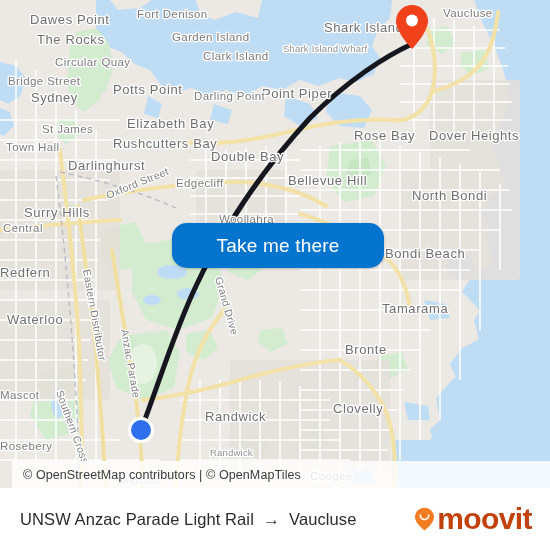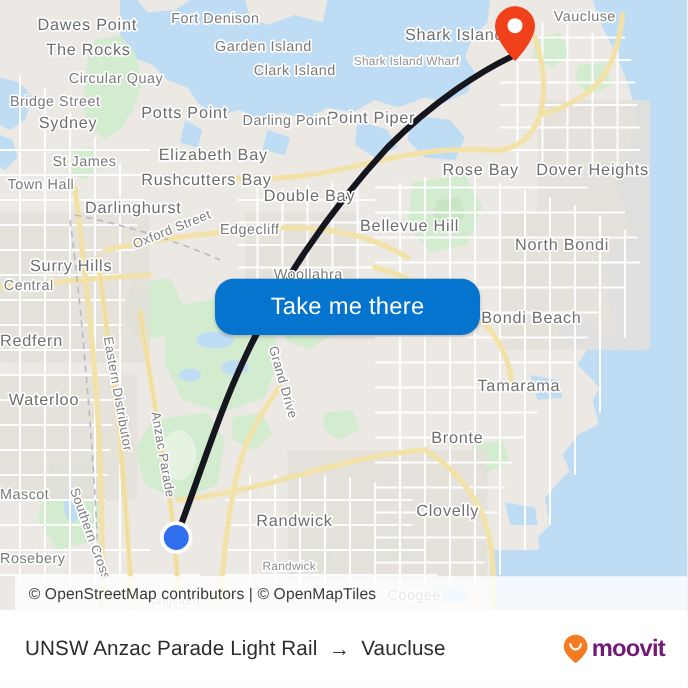--- a/index.html
+++ b/index.html
@@ -127,23 +127,23 @@
     font-size: 17px;
     color: #3a3a3a;
     line-height: 1;
   }
   #moovit-logo {
     display: flex;
     align-items: center;
     gap: 2px;
   }
   #moovit-wordmark {
-    font-size: 19px;
+    font-size: 30px;
     font-weight: bold;
-    color: #701a75;
+    color: #c2410c;
     letter-spacing: -.6px;
     line-height: 1;
   }
 </style>
 </head>
 <body>
 
 <div id="app">
 
   <div id="map">

